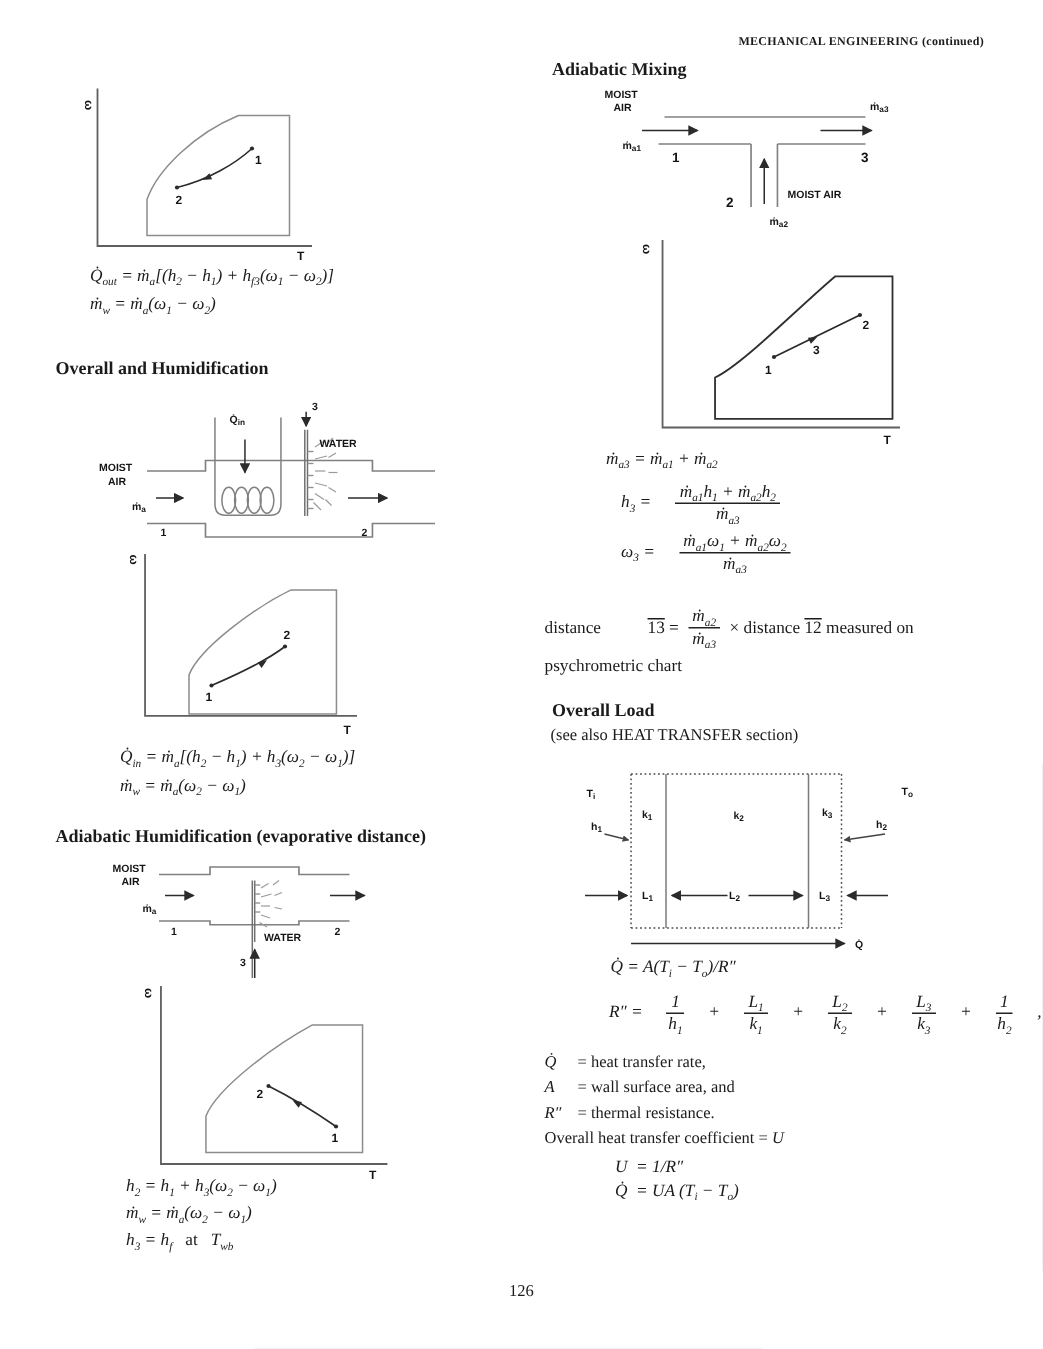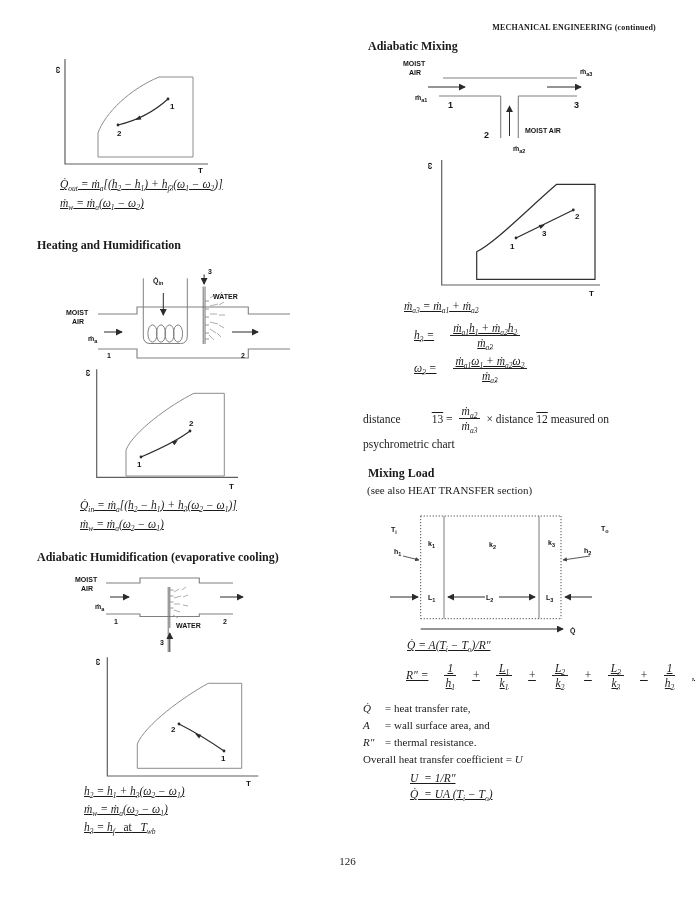--- a/index.html
+++ b/index.html
@@ -13,21 +13,21 @@
   .chart svg,.diag svg{position:absolute;left:0;top:0;overflow:visible;}
   .dlabel{position:absolute;font-family:"Liberation Sans","DejaVu Sans",sans-serif;
           font-weight:bold;font-size:7px;line-height:1;color:#141414;white-space:nowrap;}
   .dlabel sub{font-size:5.5px;vertical-align:-1.5px;}
   .dnum{position:absolute;font-family:"Liberation Sans","DejaVu Sans",sans-serif;
         font-weight:bold;font-size:8px;line-height:1;color:#141414;}
   .dnum2{font-size:9px;}
   .omega{transform:rotate(90deg);transform-origin:center;}
   .axlab{font-size:8px;}
   .eqblock{position:absolute;}
-  .eq{font-style:italic;font-size:11.5px;line-height:19px;white-space:nowrap;text-decoration:underline;}
+  .eq{font-style:italic;font-size:11.5px;line-height:19px;white-space:nowrap;}
   .eq sub,.fr sub,.deft sub{font-size:7.5px;line-height:0;}
   .tight .eq{line-height:18px;}
   .up{font-style:normal;}
   .fr{display:inline-block;vertical-align:middle;text-align:center;line-height:1.05;font-size:11.5px;}
   .fr .n{display:block;border-bottom:1px solid #222;padding:0 3px 1px;}
   .fr .d{display:block;padding-top:1px;}
   .feq{display:flex;align-items:center;gap:16px;margin-top:6px;}
   .feq .lhs{display:inline-block;margin-left:10px;}
   .ov{text-decoration:overline;font-style:normal;}
   .dist{position:absolute;display:flex;align-items:center;gap:6px;font-size:11.5px;white-space:nowrap;}
@@ -62,21 +62,21 @@
     <span class="dlabel axlab" style="left:143px;top:117px">T</span>
     <span class="dnum" style="left:115px;top:53px">1</span>
     <span class="dnum" style="left:62px;top:80px">2</span>
   </div>
 
   <div class="eqblock" style="left:60px;top:175px">
     <div class="eq">Q̇<sub>out</sub> = ṁ<sub>a</sub>[(h<sub>2</sub> − h<sub>1</sub>) + h<sub>f3</sub>(ω<sub>1</sub> − ω<sub>2</sub>)]</div>
     <div class="eq">ṁ<sub>w</sub> = ṁ<sub>a</sub>(ω<sub>1</sub> − ω<sub>2</sub>)</div>
   </div>
 
-  <div class="heading" style="left:37px;top:238px">Heating and Humidification</div>
+  <div class="heading" style="left:37px;top:238px">Overall and Humidification</div>
 
   <div class="diag" style="left:60px;top:265px;width:235px;height:105px">
     <svg width="235" height="105" viewBox="0 0 235 105">
       <defs>
         <marker id="a1" viewBox="0 0 8 8" refX="7" refY="4" markerWidth="7" markerHeight="7" orient="auto">
           <path d="M0,0 L8,4 L0,8 Z" fill="#2b2b2b"></path>
         </marker>
       </defs>
       <path d="M38,49 H77 V42 H188.3 V49 H230" fill="none" stroke="#808080" stroke-width="1.1"></path>
       <path d="M38,84 H77 V93 H188.3 V84 H230" fill="none" stroke="#808080" stroke-width="1.1"></path>
@@ -140,21 +140,21 @@
     <span class="dlabel axlab" style="left:144px;top:118px">T</span>
     <span class="dnum" style="left:52px;top:96px">1</span>
     <span class="dnum" style="left:104px;top:55px">2</span>
   </div>
 
   <div class="eqblock" style="left:80px;top:496px">
     <div class="eq">Q̇<sub>in</sub> = ṁ<sub>a</sub>[(h<sub>2</sub> − h<sub>1</sub>) + h<sub>3</sub>(ω<sub>2</sub> − ω<sub>1</sub>)]</div>
     <div class="eq">ṁ<sub>w</sub> = ṁ<sub>a</sub>(ω<sub>2</sub> − ω<sub>1</sub>)</div>
   </div>
 
-  <div class="heading" style="left:37px;top:550px">Adiabatic Humidification (evaporative cooling)</div>
+  <div class="heading" style="left:37px;top:550px">Adiabatic Humidification (evaporative distance)</div>
 
   <div class="diag" style="left:65px;top:570px;width:200px;height:90px">
     <svg width="200" height="90" viewBox="0 0 200 90">
       <defs>
         <marker id="a2" viewBox="0 0 8 8" refX="7" refY="4" markerWidth="7" markerHeight="7" orient="auto">
           <path d="M0,0 L8,4 L0,8 Z" fill="#2b2b2b"></path>
         </marker>
       </defs>
       <path d="M41,13 H75 V8 H134.3 V13 H168" fill="none" stroke="#808080" stroke-width="1.1"></path>
       <path d="M41,44 H75 V46.5 H134.3 V44 H168" fill="none" stroke="#808080" stroke-width="1.1"></path>
@@ -279,21 +279,21 @@
     <span>distance</span>
     <span><span class="ov">13</span> =</span>
     <span class="fr">
       <span class="n">ṁ<sub>a2</sub></span>
       <span class="d">ṁ<sub>a3</sub></span>
     </span>
     <span>× distance <span class="ov">12</span> measured on</span>
   </div>
   <div class="dist2" style="left:363px;top:438px">psychrometric chart</div>
 
-  <div class="heading" style="left:368px;top:466px">Mixing Load</div>
+  <div class="heading" style="left:368px;top:466px">Overall Load</div>
   <div class="subheading" style="left:367px;top:484px">(see also HEAT TRANSFER section)</div>
 
   <div class="diag" style="left:385px;top:510px;width:225px;height:132px">
     <svg width="225" height="132" viewBox="0 0 225 132">
       <defs>
         <marker id="a4" viewBox="0 0 8 8" refX="7" refY="4" markerWidth="7" markerHeight="7" orient="auto">
           <path d="M0,0 L8,4 L0,8 Z" fill="#2b2b2b"></path>
         </marker>
         <marker id="a5" viewBox="0 0 8 8" refX="7" refY="4" markerWidth="5" markerHeight="5" orient="auto">
           <path d="M0,0 L8,4 L0,8 Z" fill="#444444"></path>

